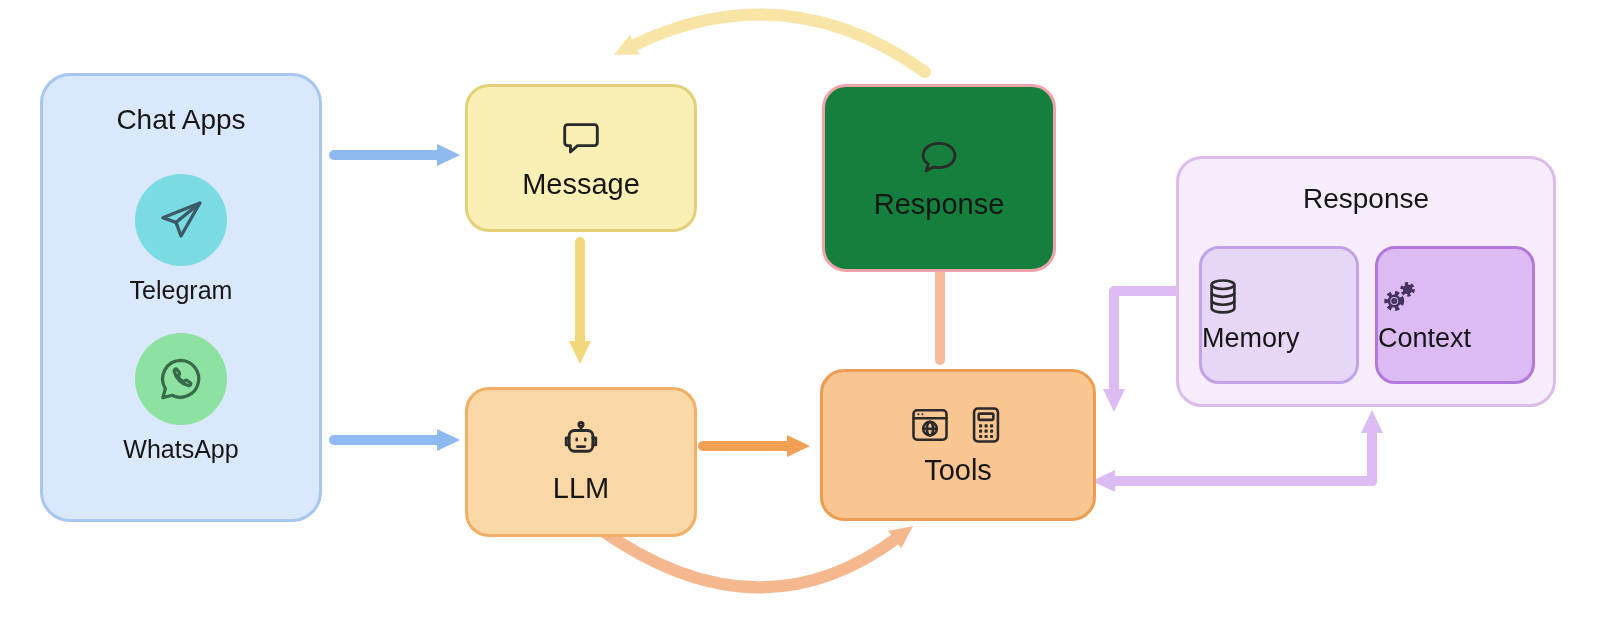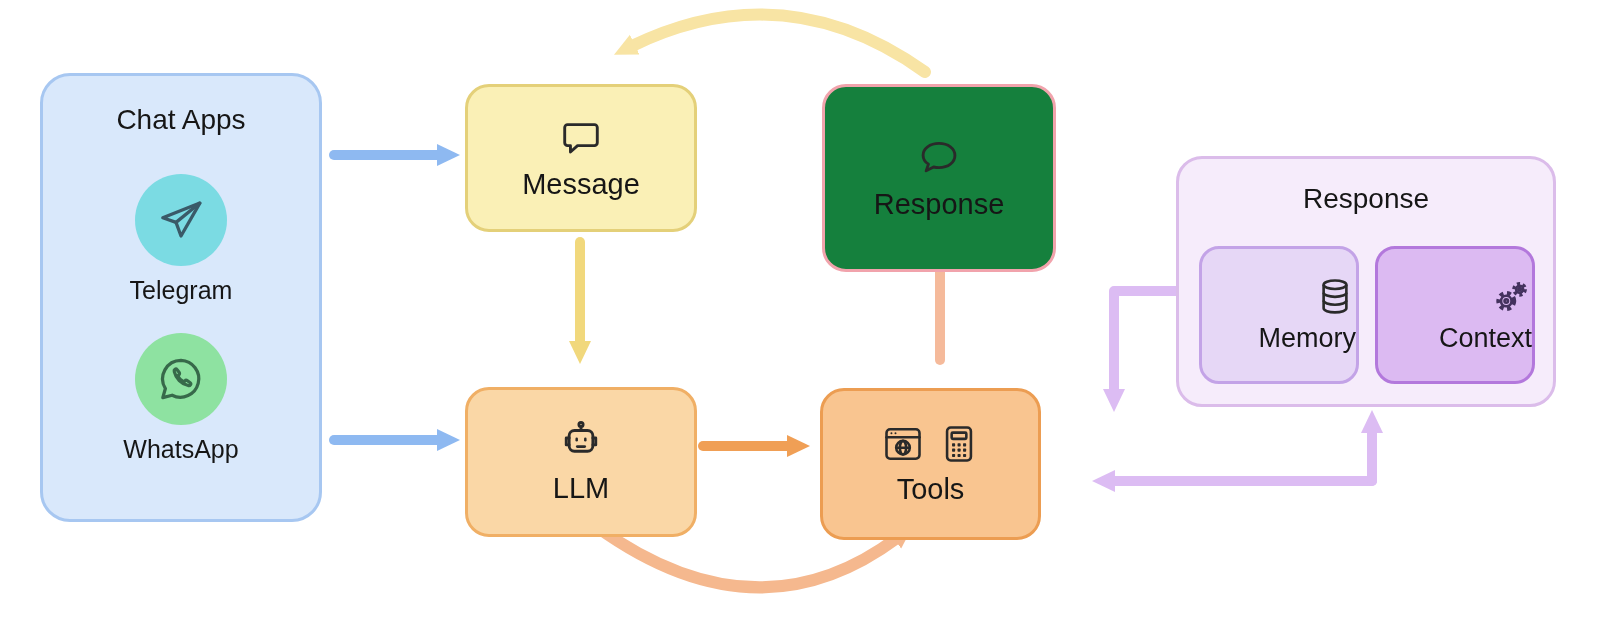--- a/index.html
+++ b/index.html
@@ -15,27 +15,27 @@
   .app-circle.telegram{background:#7bdbe3;margin-top:38px;}
   .app-circle.whatsapp{background:#8ee2a1;margin-top:28px;}
   .app-circle svg{width:52px;height:52px;display:block;}
   .app-label{margin-top:10px;font-size:25px;}
   .node{border-radius:24px;display:flex;flex-direction:column;align-items:center;justify-content:center;gap:7px;}
   .node-label{font-size:29px;font-weight:500;}
   .icon svg{width:46px;height:46px;display:block;}
   .message{left:465px;top:84px;width:232px;height:148px;background:#faf0b6;border-color:#e4d079;}
   .response{left:822px;top:84px;width:234px;height:188px;background:#15803d;border-color:#f1a3ac;}
   .llm{left:465px;top:371px;width:232px;height:150px;background:#fad7a6;border-color:#f0af65;margin-top:16px;}
-  .tools{left:820px;top:388px;width:221px;height:152px;background:#f9c590;border-color:#ec9d52;}
+  .tools{left:820px;top:369px;width:276px;height:152px;background:#f9c590;border-color:#ec9d52;}
   .tools-icons{display:flex;gap:12px;align-items:center;}
   .tools-icons svg{width:44px;height:44px;display:block;}
   .context{left:1176px;top:156px;width:380px;height:251px;background:#f6ecfb;border-color:#dbbcea;border-radius:26px;}
   .context .panel-title{position:absolute;top:24px;left:0;right:0;text-align:center;}
   .subnode{position:absolute;top:87px;width:160px;height:138px;border-radius:20px;
-           display:flex;flex-direction:column;align-items:flex-end;justify-content:center;gap:5px;}
+           display:flex;flex-direction:column;align-items:flex-start;justify-content:center;gap:5px;}
   .subnode .icon svg{width:42px;height:42px;}
   .subnode-label{font-size:27px;font-weight:500;}
   .memory{left:20px;background:#e6d7f6;border-color:#c3a3e7;}
   .skills{left:196px;background:#dcbaf2;border-color:#b378dc;}
   .center-label{position:absolute;left:758px;top:287px;transform:translateX(-50%);
                 font-size:31px;font-weight:500;white-space:nowrap;}
 </style>
 </head>
 <body>
 

